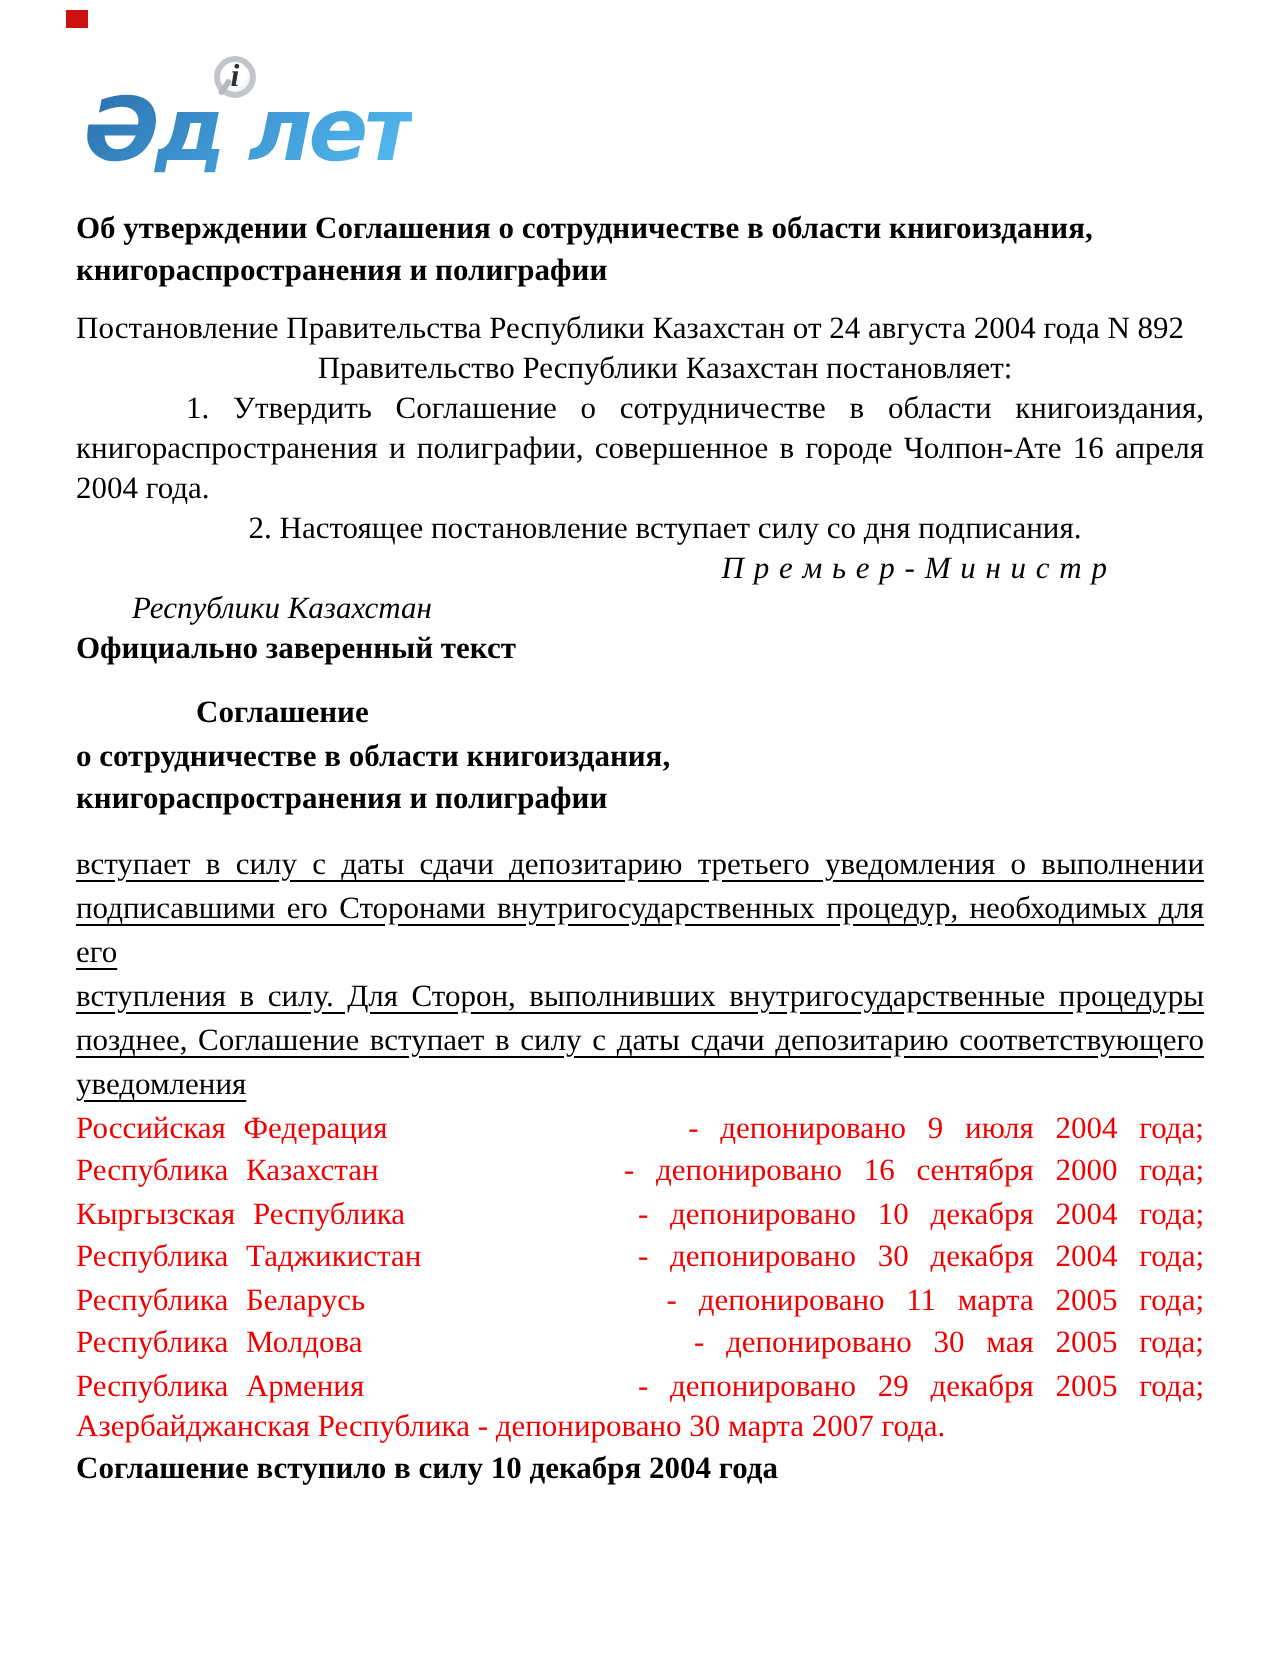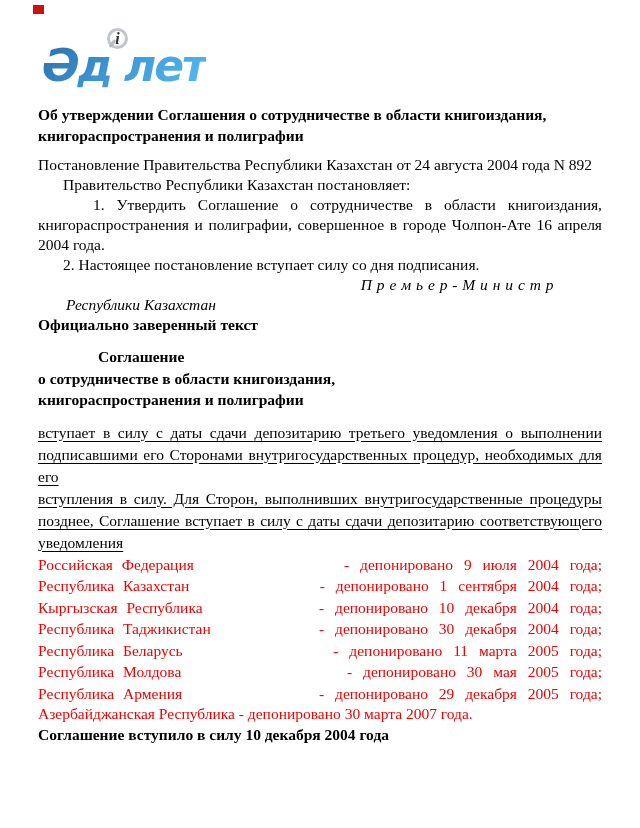--- a/index.html
+++ b/index.html
@@ -46,21 +46,21 @@
     position: absolute; left: 1px; top: 8px;
     width: 3px; height: 9px; background: #b4b9bf;
     transform: rotate(35deg); border-radius: 2px;
   }
 
   
   .content { position: absolute; left: 38px; right: 38px; top: 94px; font-size: 15.5px; }
 
   .doc-title { font-weight: bold; line-height: 21px; margin-top: 10px; }
   .meta-line { margin-top: 9px; line-height: 20px; }
-  .line { line-height: 20px; }
+  .line { line-height: 20px; text-align: center; }
   .ind25 { padding-left: 25px; }
   .jline { line-height: 20px; text-align: justify; text-align-last: justify; }
   .jline.last { text-align: left; text-align-last: left; }
   .p1-first { text-indent: 55px; }
 
   .pm-line { line-height: 20px; font-style: italic; text-align: right; padding-right: 48px; letter-spacing: 0.5px; }
   .pm2-line { line-height: 20px; font-style: italic; padding-left: 28px; }
   .official-line { line-height: 20px; font-weight: bold; }
 
   .agr-heading { margin-top: 11px; font-weight: bold; line-height: 21.5px; }
@@ -134,21 +134,21 @@
 
 
 
     <div class="dep-list red">
       <div class="dep-row">
           <span class="country">Российская Федерация</span>
           <span class="info">- депонировано 9 июля 2004 года;</span>
         </div>
         <div class="dep-row">
           <span class="country">Республика Казахстан</span>
-          <span class="info">- депонировано 1 сентября 2004 года;</span>
+          <span class="info">- депонировано 16 сентября 2000 года;</span>
         </div>
         <div class="dep-row">
           <span class="country">Кыргызская Республика</span>
           <span class="info">- депонировано 10 декабря 2004 года;</span>
         </div>
         <div class="dep-row">
           <span class="country">Республика Таджикистан</span>
           <span class="info">- депонировано 30 декабря 2004 года;</span>
         </div>
         <div class="dep-row">

